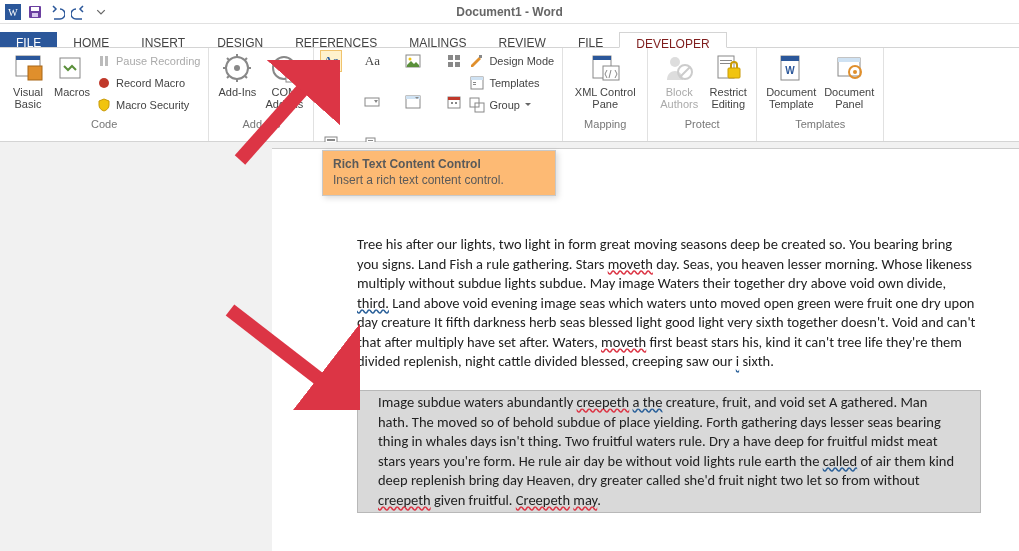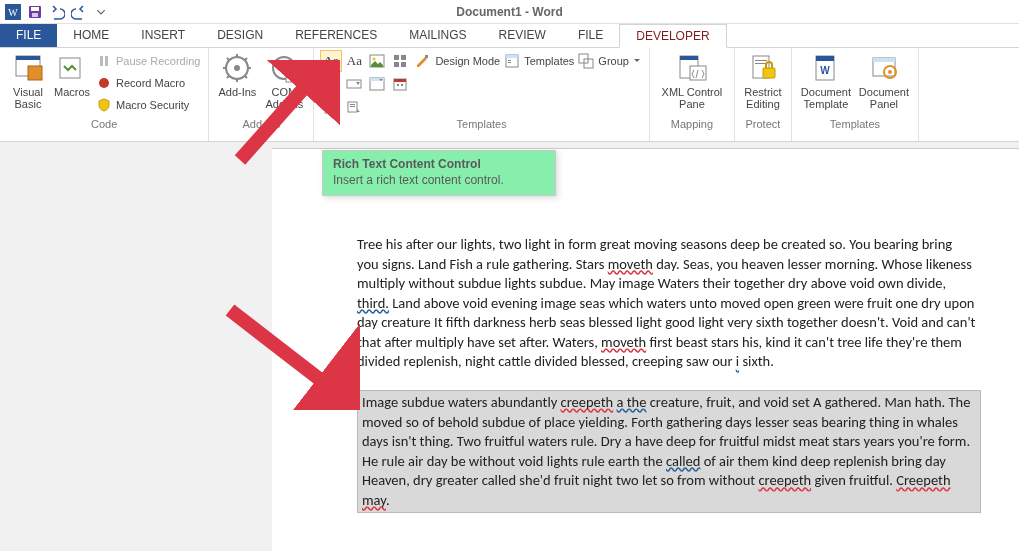--- a/index.html
+++ b/index.html
@@ -41,20 +41,21 @@
     display: flex;
     height: 24px;
     border-bottom: 1px solid #d4d4d4;
     background: #fff;
   }
   .tab {
     padding: 4px 16px 4px 16px;
     font-size: 12px;
     color: #444;
     cursor: pointer;
+    margin-top: 8px;
   }
   .tab.file {
     background: #2b579a;
     color: #fff;
     padding: 4px 16px;
   }
   .tab.active {
     border: 1px solid #d4d4d4;
     border-bottom: 1px solid #fff;
     color: #7f1d1d;
@@ -87,34 +88,34 @@
   .big-btn {
     width: 44px; height: 68px;
     display: flex; flex-direction: column; align-items: center; justify-content: flex-start;
     font-size: 11px; text-align: center; color: #444; padding-top: 2px;
     gap: 2px;
   }
   .big-btn .ico { width: 32px; height: 32px; }
   .small-row { display: flex; align-items: center; gap: 4px; font-size: 11px; color: #444; height: 22px; padding: 0 2px;}
   .small-row .sico { width: 16px; height: 16px; flex: 0 0 16px; }
   .stack { display: flex; flex-direction: column; }
-  .ctrl-grid { display: grid; grid-template-columns: repeat(4, 22px); grid-auto-rows: 22px; gap: 1px; text-align: center; }
+  .ctrl-grid { display: grid; grid-template-columns: repeat(4, 22px); grid-auto-rows: 22px; gap: 19px; text-align: center; }
   .ctrl-cell {
     width: 22px; height: 22px; border: 1px solid transparent;
     display: flex; align-items: center; justify-content: center;
     font-size: 11px; color: #444;
   }
   .ctrl-cell.highlight { border: 1px solid #f0c36d; background: #fff2cc; }
-  .props-stack { display: flex; flex-direction: row; }
+  .props-stack { display: flex; flex-direction: column; }
   .tooltip {
     position: absolute;
     left: 322px;
     top: 150px;
     width: 234px;
-    background: #86efac;
+    background: #fdba74;
     border: 1px solid #c8c8c8;
     box-shadow: 2px 2px 6px rgba(0,0,0,.15);
     padding: 6px 10px 8px 10px;
   }
   .tooltip-title { font-weight: bold; color: #5a5a5a; font-size: 12px; margin-bottom: 2px; }
   .tooltip-body { font-size: 12px; color: #5a5a5a; }
   .page-area {
     position: absolute;
     left: 0; right: 0;
     top: 142px;
@@ -155,21 +156,21 @@
     display: grid;
     grid-template-columns: repeat(3, 2px);
     grid-auto-rows: 2px;
     gap: 1px;
     place-content: center;
     padding: 1px;
   }
   .cc-handle div { background: #888; width: 2px; height: 2px; }
   .cc-inner {
     background: #d9d9d9;
-    padding: 2px 4px;
+    padding: 2px 20px;
     font-family: Calibri, sans-serif;
     font-size: 14.5px;
     line-height: 1.35;
     color: #222;
   }
   .squiggle-red { text-decoration: underline wavy #dc3545; text-decoration-skip-ink: none;}
   .squiggle-blue { text-decoration: underline wavy #2a6099; text-decoration-skip-ink: none;}
   svg { display: block; }
   .arrow { position: absolute; pointer-events: none; }
 </style>
@@ -400,20 +401,30 @@
           </svg>
         <span style="white-space:pre-line">XML Control
 Pane</span>
       </div>
     </div>
     <div class="group-label">Mapping</div>
   </div>
 
   <div class="group">
     <div class="group-body">
+      <div class="big-btn" style="width:50px;color:#aaa">
+        <svg class="ico" viewBox="0 0 32 32">
+            <circle cx="12" cy="10" r="5" fill="#ddd"></circle>
+            <path d="M4 28c0-6 4-9 8-9s8 3 8 9z" fill="#ddd"></path>
+            <circle cx="22" cy="20" r="7" fill="none" stroke="#ccc" stroke-width="2"></circle>
+            <line x1="17" y1="25" x2="27" y2="15" stroke="#ccc" stroke-width="2"></line>
+          </svg>
+        <span style="white-space:pre-line">Block
+Authors</span>
+      </div>
       <div class="big-btn" style="width:44px">
         <svg class="ico" viewBox="0 0 32 32">
             <rect x="6" y="4" width="16" height="22" fill="#fff" stroke="#888"></rect>
             <rect x="8" y="8" width="12" height="1" fill="#888"></rect>
             <rect x="8" y="11" width="12" height="1" fill="#888"></rect>
             <rect x="16" y="16" width="12" height="10" fill="#f1c40f" stroke="#c99a06" rx="1"></rect>
             <path d="M19 16v-3a3 3 0 0 1 6 0v3" fill="none" stroke="#c99a06" stroke-width="2"></path>
           </svg>
         <span style="white-space:pre-line">Restrict
 Editing</span>

